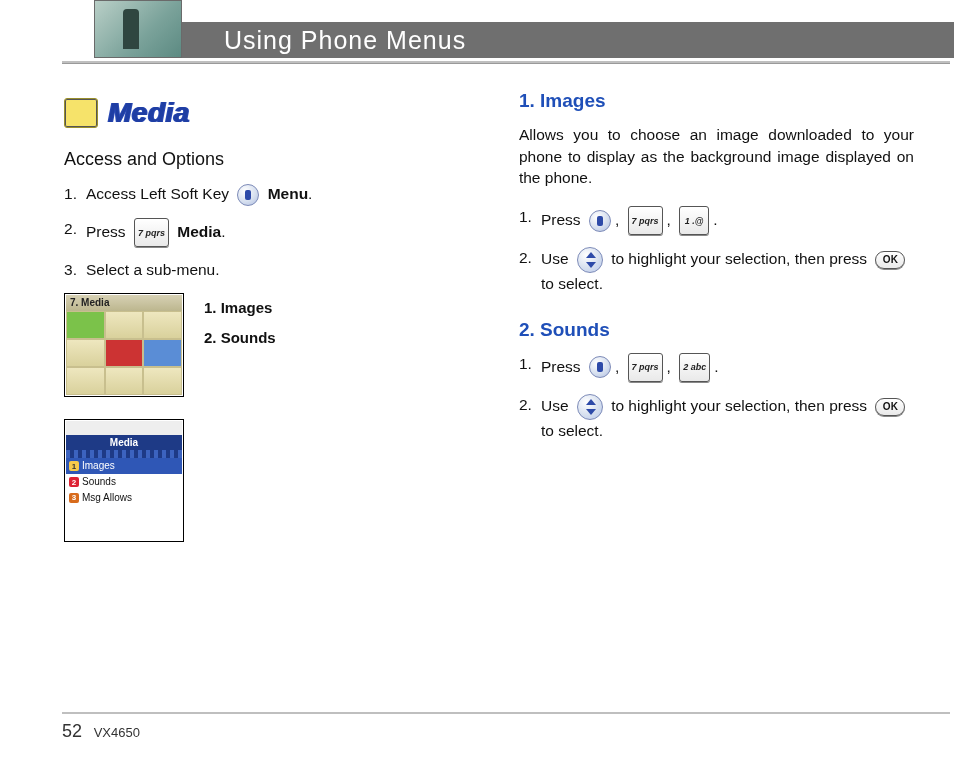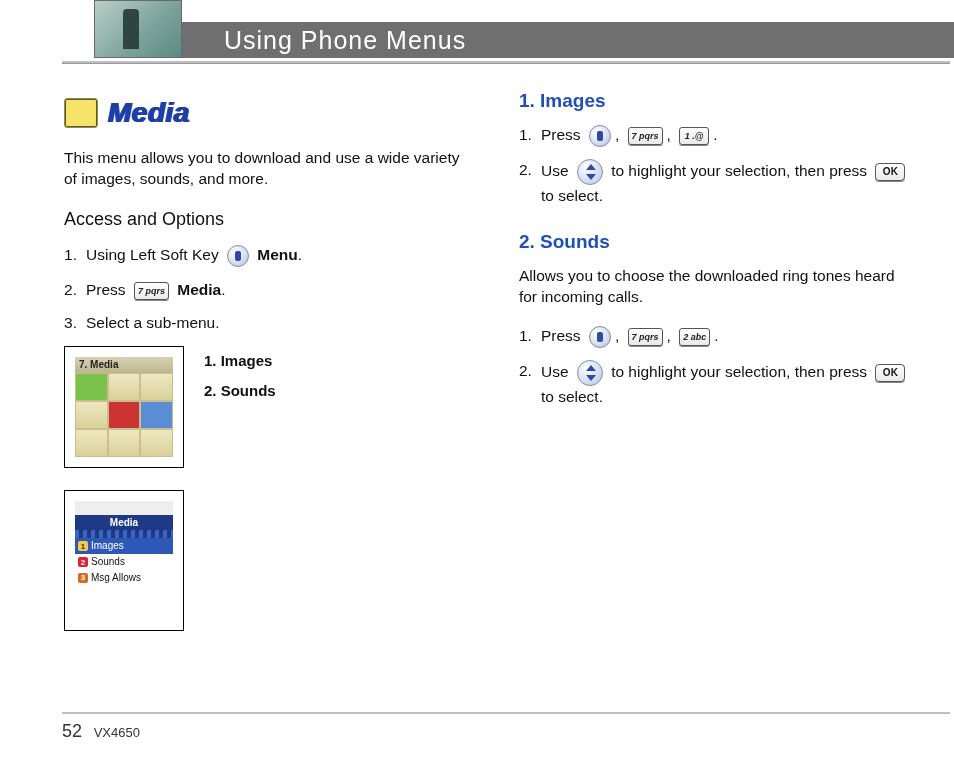--- a/index.html
+++ b/index.html
@@ -78,48 +78,48 @@
     width: 22px; height: 22px; border-radius: 50%;
     background: radial-gradient(circle at 35% 30%, #fff, #d7e0ef 55%, #aebde0 100%);
     border:1px solid #7d8bb8;
     position:relative;
   }
   .softkey-icon::after{
     content:""; position:absolute; left:7px; top:5px; width:6px; height:10px;
     background:#2d4aa8; border-radius:2px;
   }
   .key {
-    min-width: 30px; height: 18px;
+    min-width: 30px; height: 29px;
     border:1px solid #555; border-radius: 3px;
     background: linear-gradient(#fff,#e9e9e9);
     font-size: 9px; font-style: italic; font-weight:700;
     padding: 0 3px; color:#222;
     box-shadow: 0 1px 0 #888;
   }
   .nav-icon {
     width: 26px; height: 26px; border-radius:50%;
     background: radial-gradient(circle at 35% 30%, #fff, #d7e0ef 55%, #b7c8ec 100%);
     border:1px solid #7d8bb8; position:relative;
   }
   .nav-icon::before, .nav-icon::after {
     content:""; position:absolute; left:8px; width:0; height:0;
     border-left:5px solid transparent; border-right:5px solid transparent;
   }
   .nav-icon::before { top:4px; border-bottom:6px solid #2d4aa8; }
   .nav-icon::after  { bottom:4px; border-top:6px solid #2d4aa8; }
   .ok-key {
-    min-width: 30px; height: 18px; border:1px solid #555; border-radius:4px;
+    min-width: 30px; height: 18px; border:1px solid #555; border-radius:9px;
     background: linear-gradient(#fff,#e9e9e9);
     font-size: 10px; font-weight:700; padding:0 6px;
     box-shadow: 0 1px 0 #888;
   }
   .bold { font-weight:700; }
   .submenu-block { display:flex; gap:20px; margin-top:4px; }
   .screenshot {
-    border:1px solid #000; padding:10px; background:#fff;
+    border:1px solid #000; padding:1px; background:#fff;
   }
   .shot1 { width:120px; }
   .s1-title { background:linear-gradient(#d7d1b4,#bcb68e); font-size:10px; font-weight:700; padding:1px 4px; color:#222; }
   .s1-grid { display:grid; grid-template-columns:repeat(3,1fr); grid-template-rows:repeat(3,28px); }
   .s1-grid div { border:1px solid #c8bf8e; background:linear-gradient(#eee7bf,#d9d19c); }
   .s1-grid div:nth-child(1){background:#7bc24a;}
   .s1-grid div:nth-child(5){background:#c33;}
   .s1-grid div:nth-child(6){background:#5a8dd6;}
   .submenu-list { font-weight:700; font-size:15px; line-height:2.0; }
   .shot2 { width:120px; margin-top:22px; }
@@ -147,26 +147,25 @@
 </div>
 <div class="rule"></div>
 
 <div class="page-body">
 
   <div class="col">
     <div class="media-head">
       <div class="media-icon"></div>
       <div class="media-word">Media</div>
     </div>
-    <p class="body">This menu allows you to download and use a wide variety of images, sounds, and more.</p>
 
     <h3 class="sub">Access and Options</h3>
     <ol class="steps">
       <li>
-        <span>Using Left Soft Key</span>
+        <span>Access Left Soft Key</span>
         <span class="softkey-icon"></span>
         <span class="bold">Menu</span><span>.</span>
       </li>
       <li>
         <span>Press</span>
         <span class="key">7 pqrs</span>
         <span class="bold">Media</span><span>.</span>
       </li>
       <li>Select a sub-menu.</li>
     </ol>
@@ -208,38 +207,38 @@
       </div>
       <div class="submenu-list">
         <div>1. Images</div>
         <div>2. Sounds</div>
       </div>
     </div>
   </div>
 
   <div class="col right">
     <h3 class="blue">1. Images</h3>
+    <p class="body just">Allows you to choose an image downloaded to your phone to display as the background image displayed on the phone.</p>
     <ol class="steps">
       <li>
         <span>Press</span>
         <span class="softkey-icon"></span><span>,</span>
         <span class="key">7 pqrs</span><span>,</span>
         <span class="key">1 .@</span><span>.</span>
       </li>
       <li>
         <span>Use</span>
         <span class="nav-icon"></span>
         <span>to highlight your selection, then press</span>
         <span class="ok-key">OK</span>
         <span>to select.</span>
       </li>
     </ol>
 
     <h3 class="blue" style="margin-top:22px;">2. Sounds</h3>
-    <p class="body">Allows you to choose the downloaded ring tones heard for incoming calls.</p>
     <ol class="steps">
       <li>
         <span>Press</span>
         <span class="softkey-icon"></span><span>,</span>
         <span class="key">7 pqrs</span><span>,</span>
         <span class="key">2 abc</span><span>.</span>
       </li>
       <li>
         <span>Use</span>
         <span class="nav-icon"></span>

